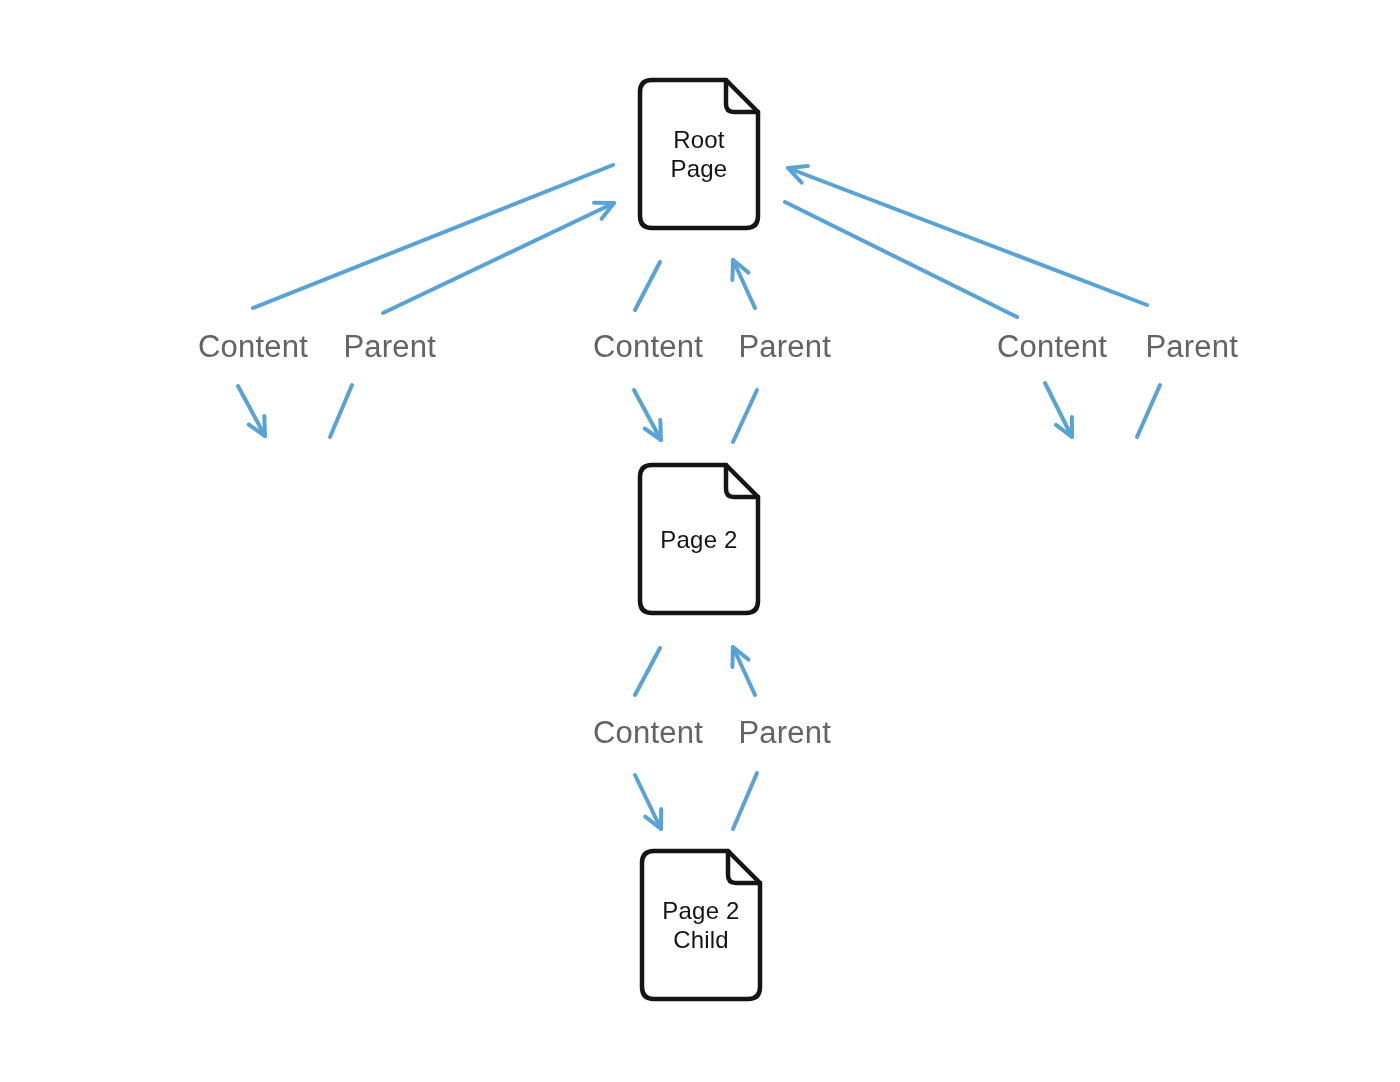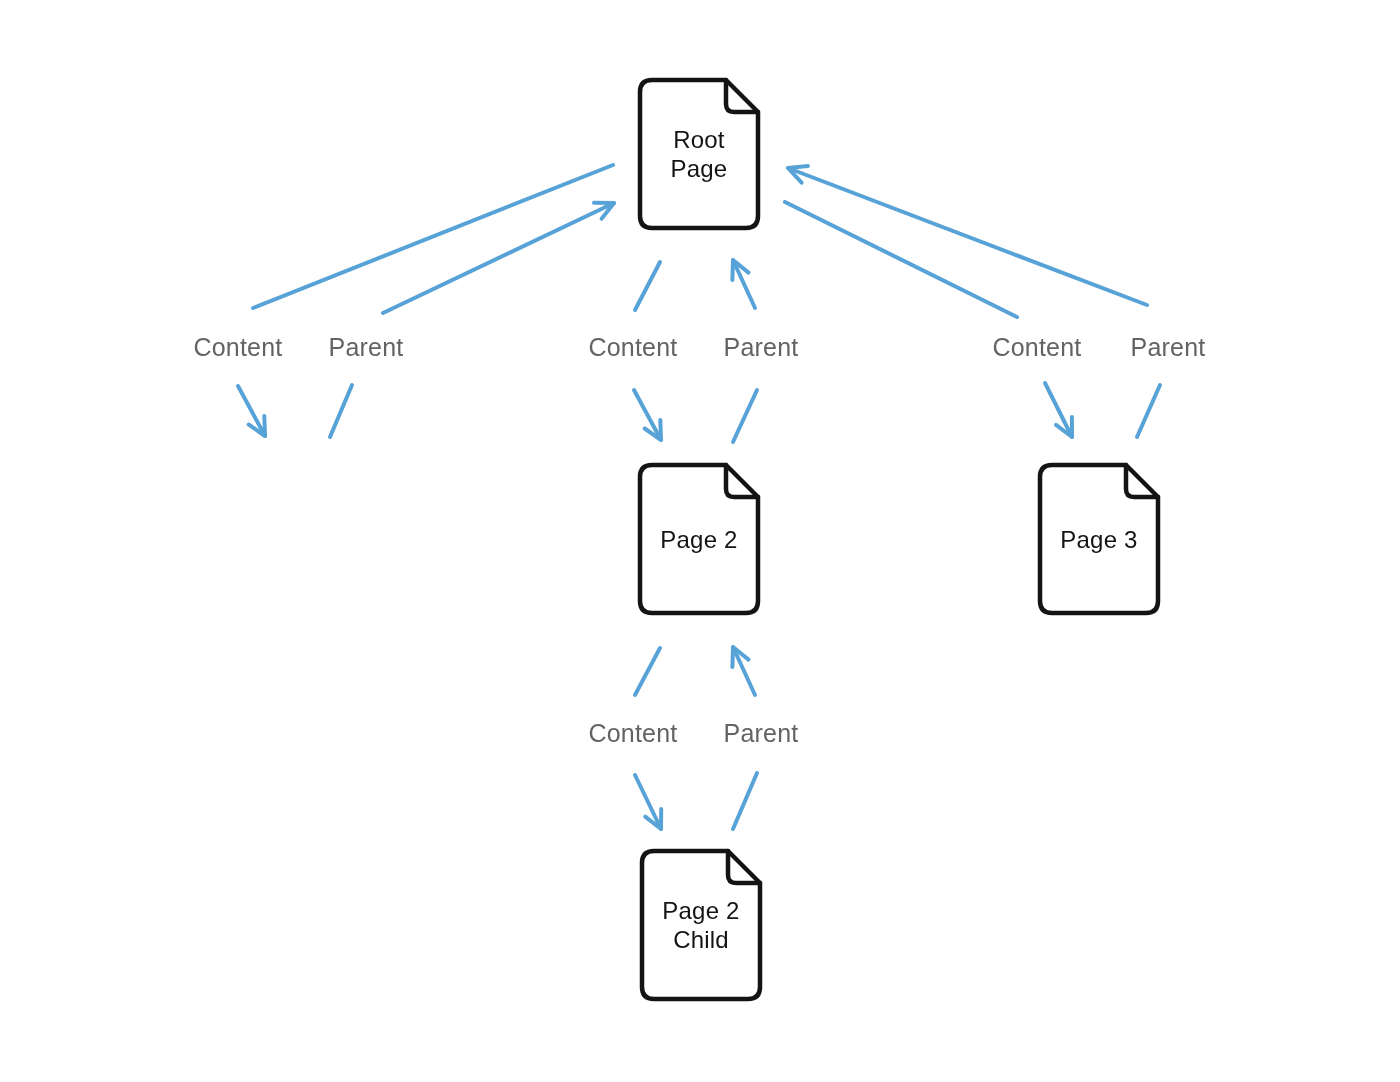--- a/index.html
+++ b/index.html
@@ -11,21 +11,21 @@
   .doc-node{position:absolute;width:118px;height:148px;}
   .doc-node svg{position:absolute;left:0;top:0;overflow:visible;}
   .doc-label{
     position:absolute;left:0;top:0;right:0;bottom:0;
     display:flex;align-items:center;justify-content:center;
     text-align:center;font-size:24px;line-height:29px;
     white-space:pre-line;color:#141414;letter-spacing:0.2px;
   }
   .edge-label{
     position:absolute;width:140px;height:32px;line-height:32px;
-    text-align:center;font-size:25px;color:#636363;letter-spacing:0.2px;
+    text-align:right;font-size:31px;color:#636363;letter-spacing:0.2px;
   }
 </style>
 </head>
 <body>
 
 <div class="canvas" style="background: rgb(255, 255, 255);">
 
   <svg id="edges" width="1400" height="1082" viewBox="0 0 1400 1082">
       <g>
         <line x1="253" y1="308" x2="613" y2="165" stroke="#57A3D7" stroke-width="4" stroke-linecap="round"></line>
@@ -93,27 +93,20 @@
     <div class="doc-label" style="color: rgb(20, 20, 20);">Root
 Page</div>
   </div>
   <div class="doc-node" style="left:640px;top:465px">
     <svg width="118" height="148" viewBox="0 0 118 148">
         <path d="M 86 0 L 118 32 L 118 136 Q 118 148 106 148 L 12 148 Q 0 148 0 136 L 0 12 Q 0 0 12 0 Z" fill="none" stroke="#141414" stroke-width="4.5" stroke-linejoin="round" stroke-linecap="round"></path>
         <path d="M 86 0 L 86 24 Q 86 32 94 32 L 118 32" fill="none" stroke="#141414" stroke-width="4.5" stroke-linejoin="round" stroke-linecap="round"></path>
       </svg>
     <div class="doc-label" style="color: rgb(20, 20, 20);">Page 2</div>
   </div>
-  <div class="doc-node" style="left:1040px;top:465px">
-    <svg width="118" height="148" viewBox="0 0 118 148">
-        <path d="M 86 0 L 118 32 L 118 136 Q 118 148 106 148 L 12 148 Q 0 148 0 136 L 0 12 Q 0 0 12 0 Z" fill="none" stroke="#141414" stroke-width="4.5" stroke-linejoin="round" stroke-linecap="round"></path>
-        <path d="M 86 0 L 86 24 Q 86 32 94 32 L 118 32" fill="none" stroke="#141414" stroke-width="4.5" stroke-linejoin="round" stroke-linecap="round"></path>
-      </svg>
-    <div class="doc-label" style="color: rgb(20, 20, 20);">Page 3</div>
-  </div>
   <div class="doc-node" style="left:642px;top:851px">
     <svg width="118" height="148" viewBox="0 0 118 148">
         <path d="M 86 0 L 118 32 L 118 136 Q 118 148 106 148 L 12 148 Q 0 148 0 136 L 0 12 Q 0 0 12 0 Z" fill="none" stroke="#141414" stroke-width="4.5" stroke-linejoin="round" stroke-linecap="round"></path>
         <path d="M 86 0 L 86 24 Q 86 32 94 32 L 118 32" fill="none" stroke="#141414" stroke-width="4.5" stroke-linejoin="round" stroke-linecap="round"></path>
       </svg>
     <div class="doc-label" style="color: rgb(20, 20, 20);">Page 2
 Child</div>
   </div>
 
   <div class="edge-label" style="left: 168px; top: 331px; color: rgb(99, 99, 99);">Content</div>

